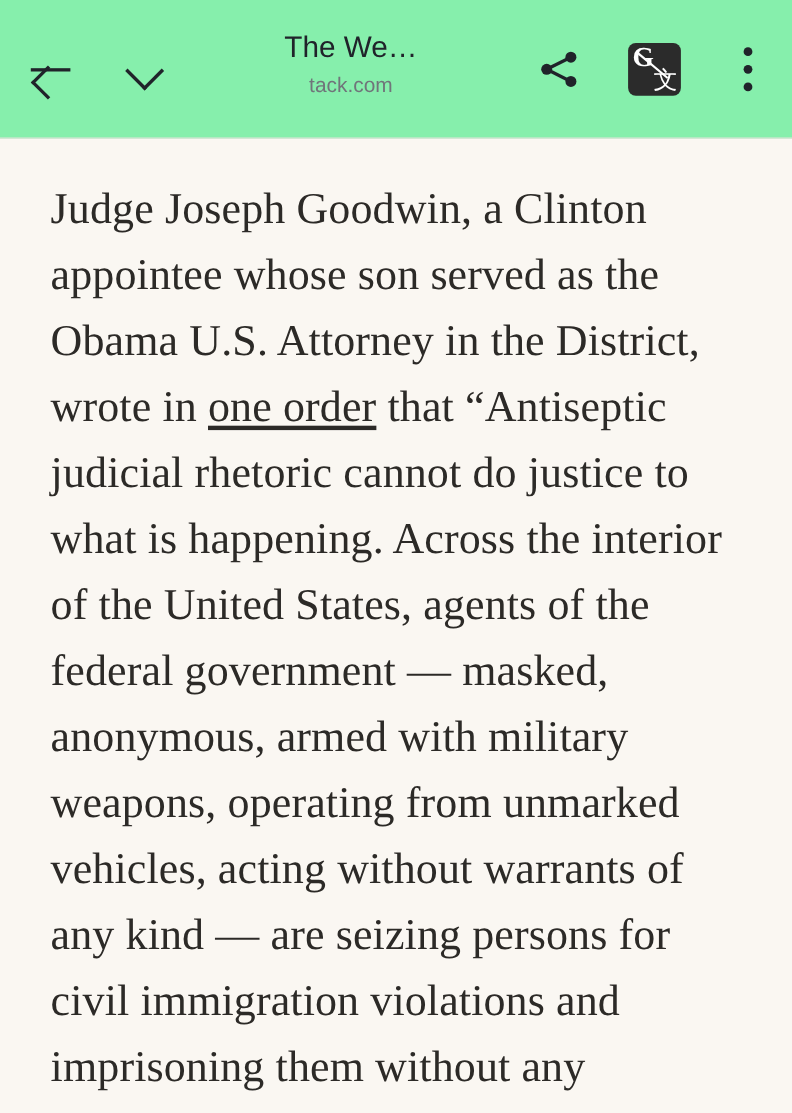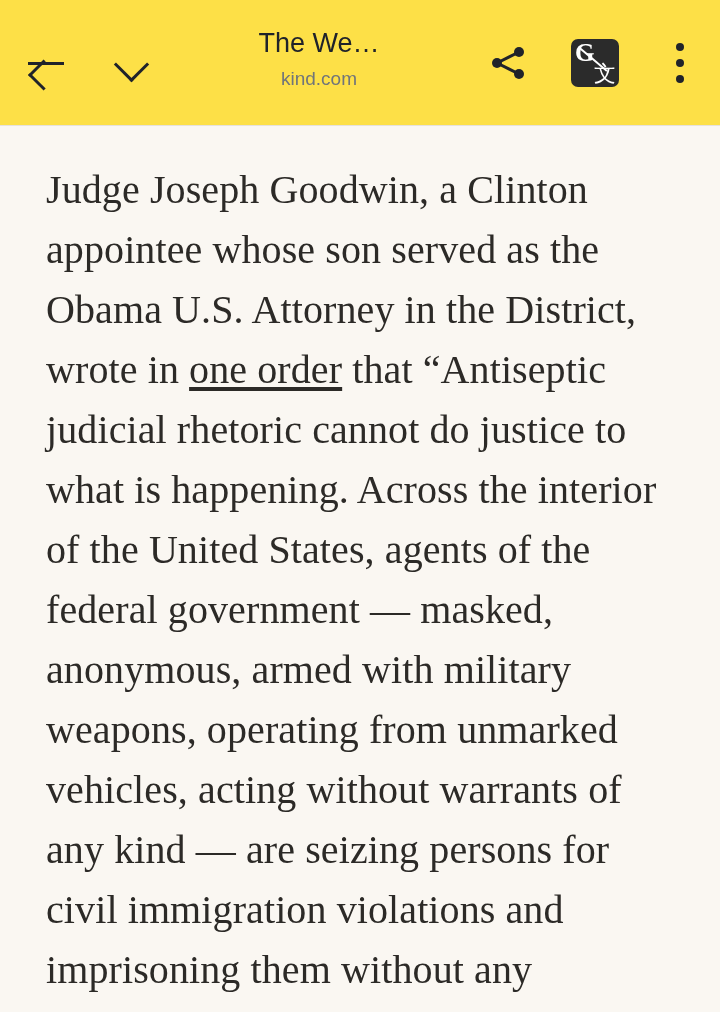--- a/index.html
+++ b/index.html
@@ -12,21 +12,21 @@
     background: #faf7f2;
     font-family: "Liberation Sans", sans-serif;
     overflow: hidden;
   }
 
   
   .appbar {
     position: relative;
     width: 720px;
     height: 126px;
-    background: #fde047;
+    background: #86efac;
     border-bottom: 1px solid #e6e2dc;
     box-sizing: border-box;
     display: flex;
     align-items: center;
   }
 
   .bar-btn {
     display: flex;
     align-items: center;
     justify-content: center;
@@ -212,21 +212,21 @@
   <div class="bar-btn back-btn">
     <span class="icon-back"></span>
   </div>
 
   <div class="bar-btn chev-btn">
     <span class="icon-chev"></span>
   </div>
 
   <div class="title-block">
     <div class="title-text">The We…</div>
-    <div class="title-sub">kind.com</div>
+    <div class="title-sub">tack.com</div>
   </div>
 
   <div class="bar-btn share-btn">
     <svg class="icon-share" viewBox="0 0 40 40">
       <circle cx="31" cy="9" r="5" fill="#20232a"></circle>
       <circle cx="31" cy="31" r="5" fill="#20232a"></circle>
       <circle cx="9" cy="20" r="5" fill="#20232a"></circle>
       <line x1="9" y1="20" x2="31" y2="9" stroke="#20232a" stroke-width="3"></line>
       <line x1="9" y1="20" x2="31" y2="31" stroke="#20232a" stroke-width="3"></line>
     </svg>

